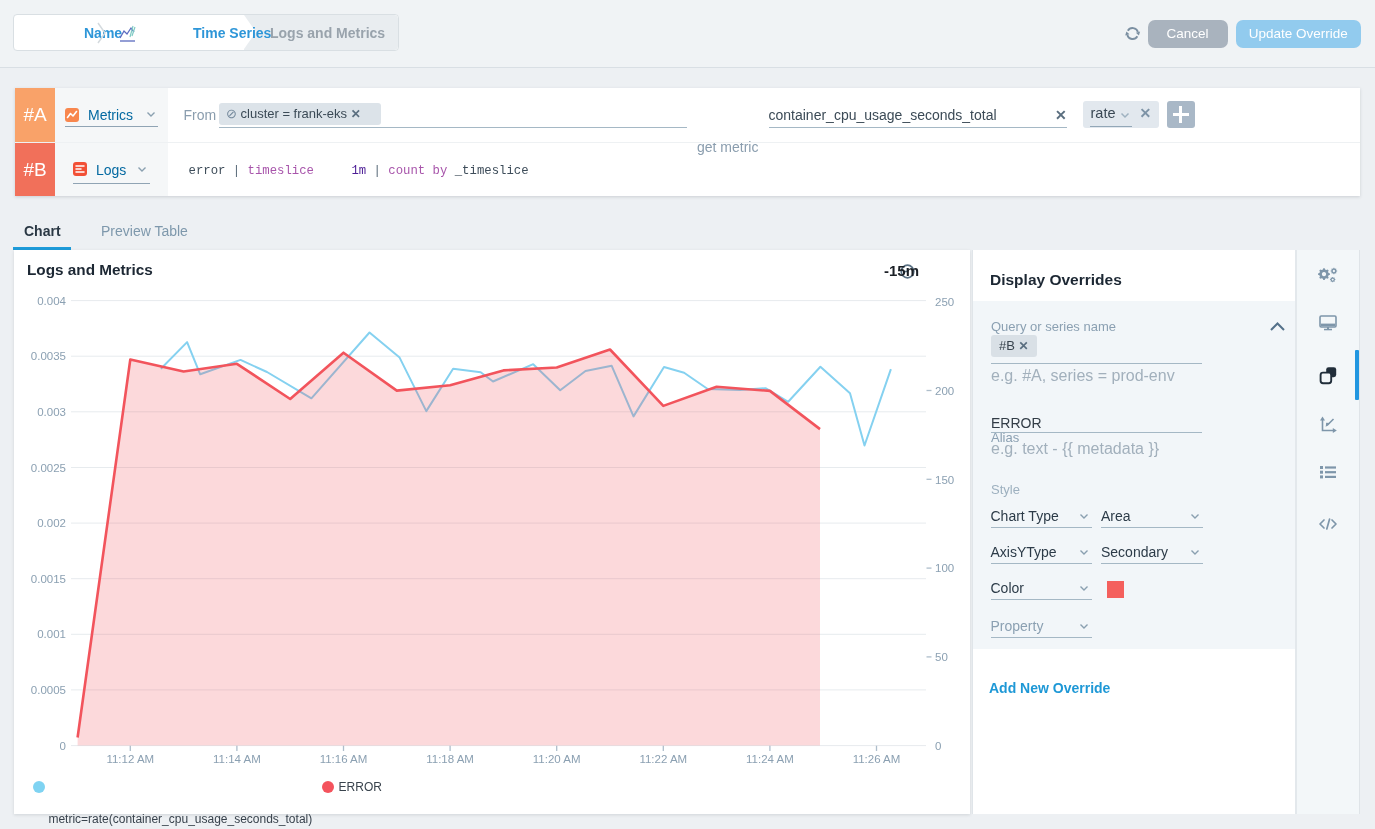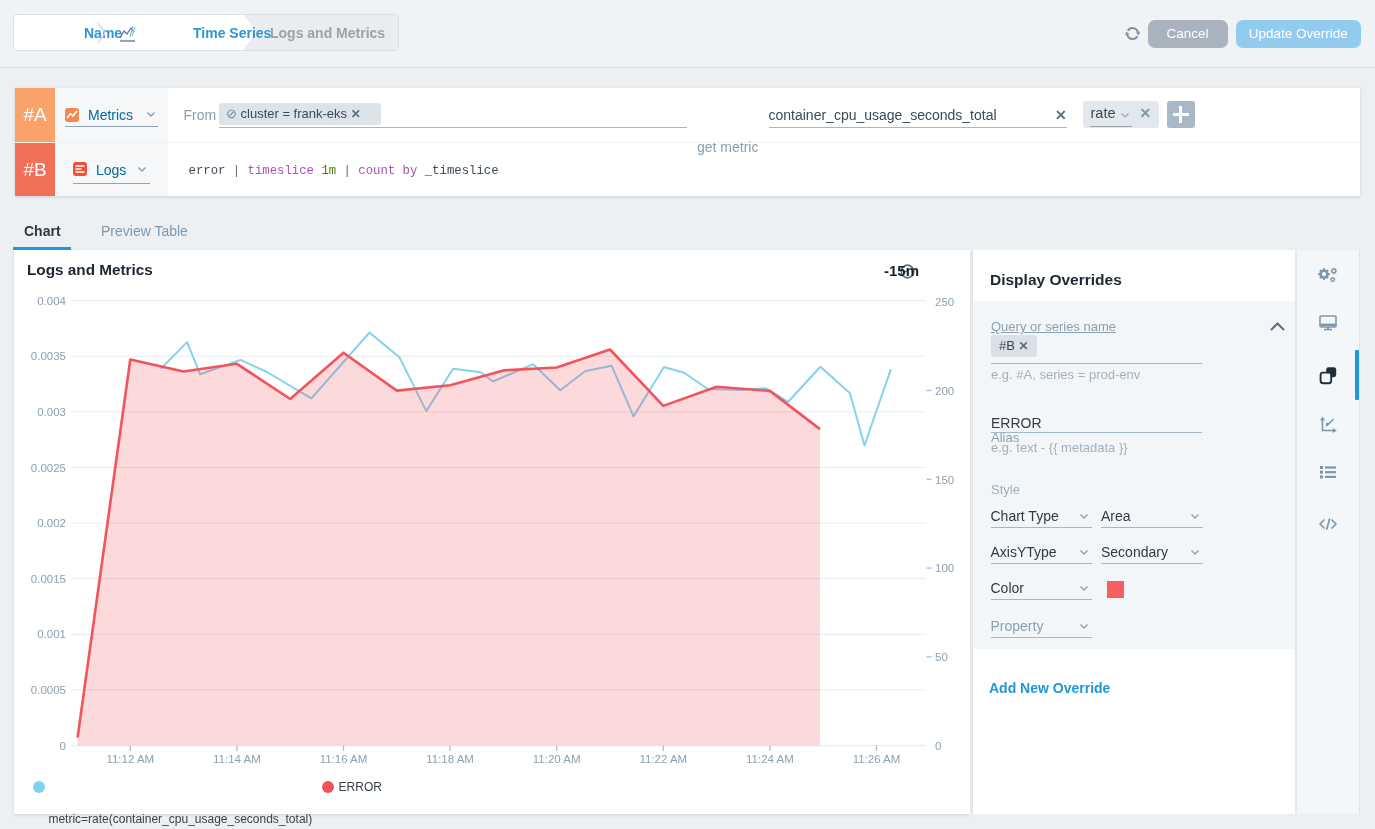--- a/index.html
+++ b/index.html
@@ -32,40 +32,40 @@
   .qzone { left:40px; top:0; width:113px; height:54px; background:#f5f7f8; }
   .qtypeicon { left:50px; top:20px; width:14px; height:14px; border-radius:3px; }
   .qtypename { left:73px; top:19px; font-size:14px; color:#0369a1; }
   .qchev { left:131px; top:23px; }
   .qunderline { height:1px; background:#90a4b4; }
 
   .graylabel { font-size:14px; color:#8a9dae; }
   .chip { top:14.5px; height:22px; background:#dce3e9; border-radius:3px; font-size:13px; color:#3b4a56; line-height:22px; white-space:nowrap; }
   .chipx { color:#5a6e7f; font-weight:bold; font-size:12px; }
   #qtext { left:173.5px; top:21px; font-family:"Liberation Mono", monospace; font-size:12.3px; color:#3d4c59; }
-  .kw1 { color:#a855ab; } .kw2 { color:#4d7c0f; } .pipe { color:#5a6b7a; }
+  .kw1 { color:#a855ab; } .kw2 { color:#4c1d95;margin-left:30px; } .pipe { color:#5a6b7a; }
 
   
   #tab1 { left:24px; top:223px; font-size:14px; font-weight:bold; color:#2a3844; }
   #tab2 { left:101px; top:223px; font-size:14px; color:#7e98ac; }
   #tabline { left:13px; top:247px; width:58px; height:3px; background:#1e9bd9; }
 
   
   #card { left:14px; top:250px; width:956px; height:564px; background:#fff; box-shadow:0 1px 3px rgba(50,60,70,.15); }
   #ctitle { left:13px; top:11px; font-size:15.3px; font-weight:bold; color:#1c2733; }
   #trange { left:870px; top:12px; font-size:15px; font-weight:bold; color:#1b2026; }
   .ldot { position:absolute; width:12px; height:12px; border-radius:50%; top:531px; }
   .ltext { position:absolute; top:530px; font-size:12px; color:#39434d; white-space:nowrap; }
 
   
   #rpanel { left:972px; top:250px; width:324px; height:564px; background:#fff; border-left:1px solid #e0e5e9; border-right:1px solid #e3e8ec; }
   #rhead { left:17px; top:21px; font-size:15.5px; font-weight:bold; color:#1c2733; }
   #rsection { left:0; top:51px; width:322px; height:348px; background:#f2f6f9; }
   .rlabel { font-size:13px; color:#8ba0b2; }
-  .rhint { font-size:13px; color:#a2b0bc; }
+  .rhint { font-size:16px; color:#a2b0bc; }
   .runderline { height:1px; background:#a5b8c5; }
   .ddtext { font-size:14px; color:#2c3b48; }
   #addnew { left:16px; top:430px; font-size:14px; font-weight:bold; color:#1e98d6; }
 
   
   #istrip { left:1296px; top:250px; width:64px; height:564px; background:#f3f7f9; border-left:1px solid #e3e8ec; border-right:1px solid #dfe4e8; }
   #ibar { left:58px; top:100px; width:4px; height:50px; background:#2196e0; border-radius:1px; }
   .iico { left:21px; }
 </style>
 </head>
@@ -210,21 +210,21 @@
   </svg>
   <div class="ldot" style="left:19.3px; background:#7fd3f2;"></div>
   <div class="ltext" style="left:34.4px;margin-top:32px;">metric=rate(container_cpu_usage_seconds_total)</div>
   <div class="ldot" style="left:308.3px; background:#f4535d;"></div>
   <div class="ltext" style="left:324.6px;">ERROR</div>
 </div>
 
 <div id="rpanel" class="abs">
   <div id="rhead" class="abs">Display Overrides</div>
   <div id="rsection" class="abs"></div>
-  <div class="rlabel abs" style="left:18px; top:69px;text-decoration:underline;">Query or series name</div>
+  <div class="rlabel abs" style="left:18px; top:69px;">Query or series name</div>
   <svg class="abs" style="left:296px; top:71px;" width="17" height="11" viewBox="0 0 17 11">
       <path d="M2 9 L8.5 2.5 L15 9" stroke="#54718a" stroke-width="2" fill="none"></path>
     </svg>
   <div class="chip abs" style="left:18px; top:85px; width:46px; background:#d9e0e6;"><span style="margin-left:8px; color:#39444e;">#B</span> <span class="chipx">✕</span></div>
   <div class="runderline abs" style="left:18px; top:112.5px; width:211px;"></div>
   <div class="rhint abs" style="left:18px; top:116.5px;">e.g. #A, series = prod-env</div>
   <div class="rlabel abs" style="left:18px; top:143.5px;margin-top:36px;">Alias</div>
   <div class="abs" style="left:18px; top:165px; font-size:14px; color:#323c46;">ERROR</div>
   <div class="runderline abs" style="left:18px; top:181.5px; width:211px;"></div>
   <div class="rhint abs" style="left:18px; top:189.5px;">e.g. text - {{ metadata }}</div>

